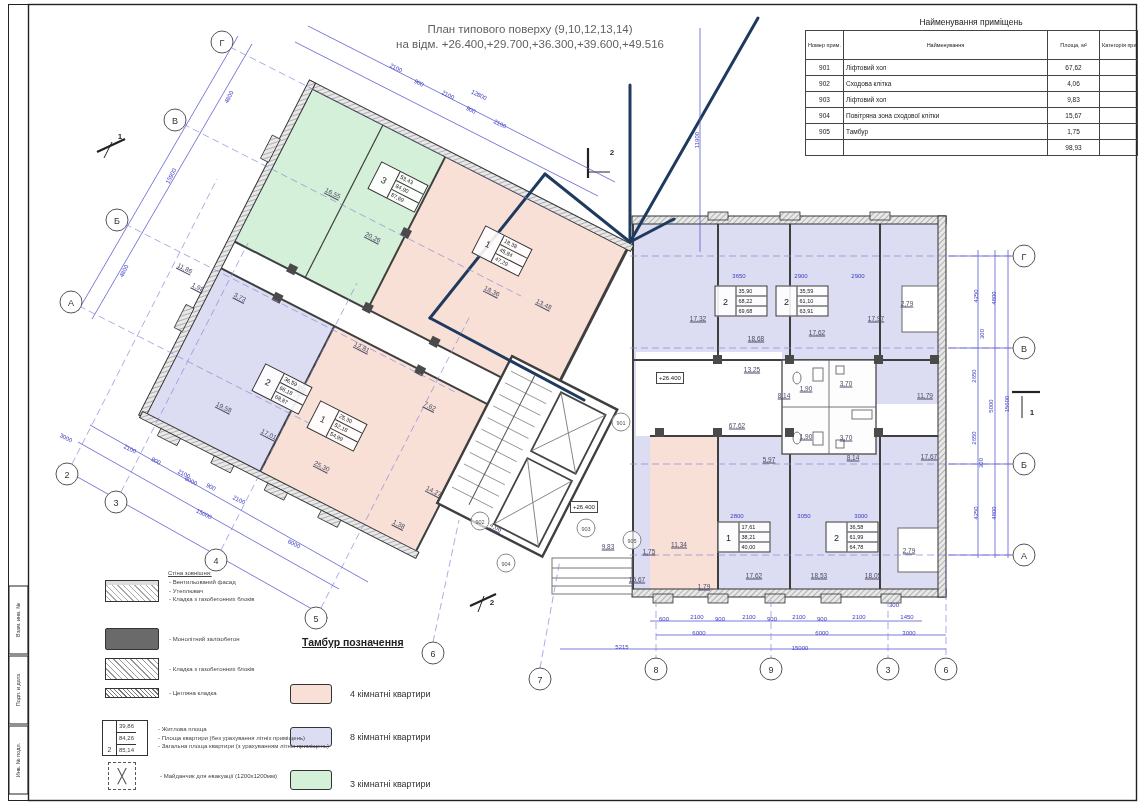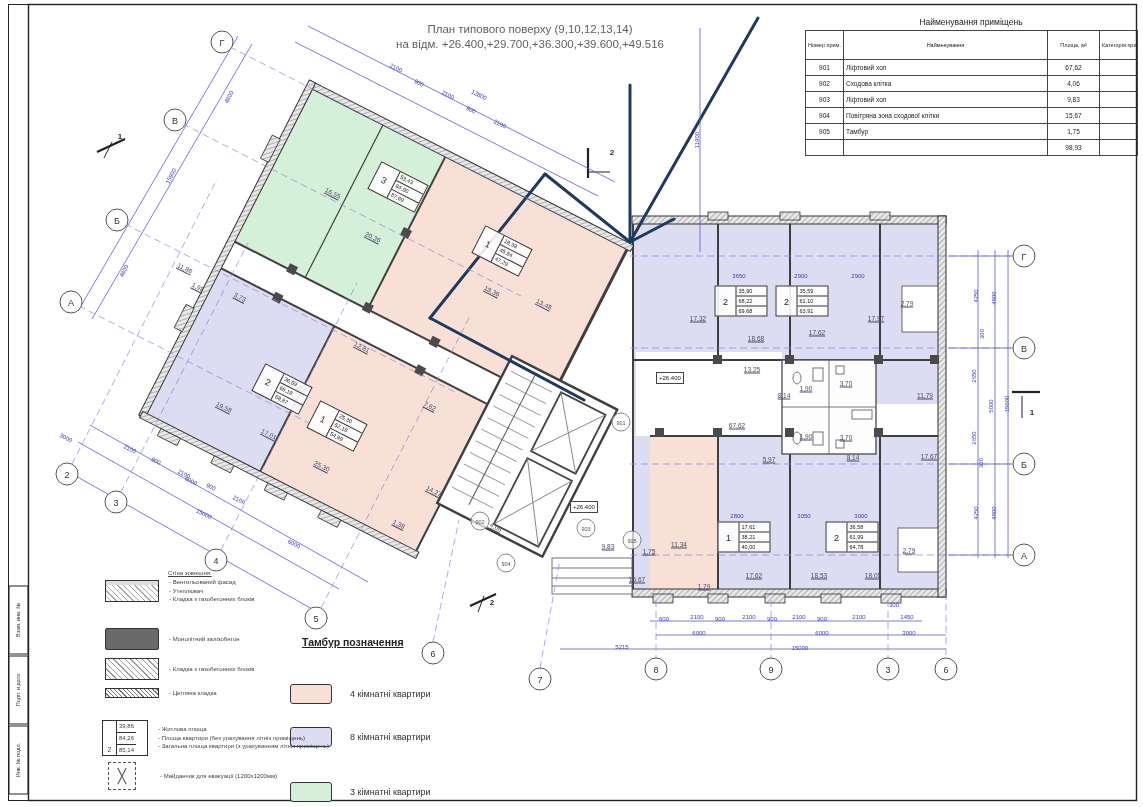--- a/index.html
+++ b/index.html
@@ -513,21 +513,21 @@
     <div class="lg-title">Тамбур позначення</div>
     <div id="legend-items" style="position: relative; height: 190px;">
         <div class="lg-item" style="left: 0px; top: 36px; position: absolute;">
           <div class="lg-sw" style="background: rgb(249, 224, 214);"></div>
           <div class="lg-lb">4 кімнатні квартири</div>
         </div>
         <div class="lg-item" style="left: 0px; top: 79px; position: absolute;">
           <div class="lg-sw" style="background: rgb(220, 220, 242);"></div>
           <div class="lg-lb">8 кімнатні квартири</div>
         </div>
-        <div class="lg-item" style="left: 0px; top: 134px; position: absolute;">
+        <div class="lg-item" style="left: 0px; top: 122px; position: absolute; align-items: flex-end;">
           <div class="lg-sw" style="background: rgb(213, 240, 216);"></div>
           <div class="lg-lb">3 кімнатні квартири</div>
         </div>
       </div>
   </div>
 
   <div id="wall-legend">
       <div class="wl-title" style="position: absolute; left: 128px; top: 0px;">Стіна зовнішня:</div>
       <div class="wl-item" style="left: 65px; top: 8px; align-items: center;">
         <div class="wl-sw sw-facade"></div>

